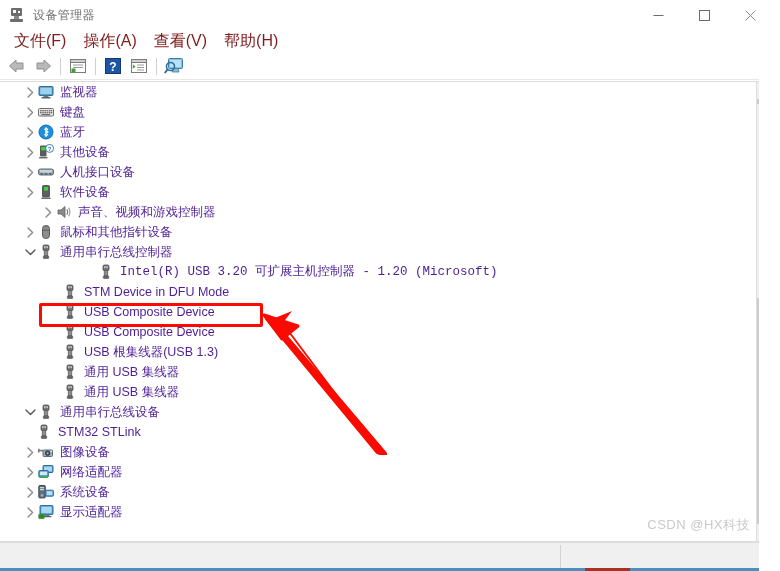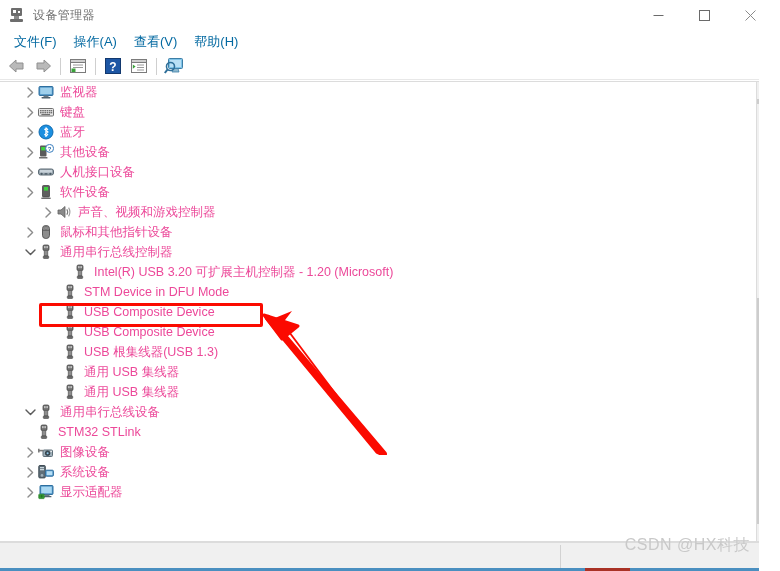--- a/index.html
+++ b/index.html
@@ -148,22 +148,22 @@
     top: 30px; left: 0;
     width: 773px;
     height: 23px;
     background: #ffffff;
     display: flex;
     align-items: center;
     padding-left: 7px;
     box-sizing: border-box;
   }
   .menu-item {
-    font-size: 13px;
-    color: #0369a1;
+    font-size: 16px;
+    color: #7f1d1d;
     padding: 2px 7px 2px 7px;
     margin-right: 3px;
     white-space: nowrap;
     cursor: default;
   }
 
   
   .toolbar {
     position: absolute;
     top: 53px; left: 0;
@@ -227,21 +227,21 @@
   .chev svg { display: block; }
   .node-icon {
     width: 16px;
     height: 16px;
     flex: none;
     margin-right: 6px;
     position: relative;
   }
   .node-label {
     font-size: 12.5px;
-    color: #ec4899;
+    color: #4c1d95;
     line-height: 16px;
   }
 
   
   .vscroll {
     position: absolute;
     top: 0;
     right: 0;
     width: 17px;
     height: 459px;
@@ -300,23 +300,23 @@
     left: 585px;
     top: 0;
     width: 45px;
     height: 3px;
     background: #a93226;
   }
 
   
   .watermark {
     position: absolute;
-    top: 535px;
+    top: 516px;
     right: 22px;
-    font-size: 16px;
+    font-size: 13px;
     color: #c9c9c9;
     letter-spacing: 0.5px;
     white-space: nowrap;
     pointer-events: none;
   }
 
   
   .anno-box {
     position: absolute;
     left: 39px;
@@ -581,21 +581,21 @@
             </span>
             <span class="node-icon"><svg width="16" height="16" viewBox="0 0 16 16">
                 <rect x="5" y="1" width="6" height="5.6" rx="1.4" fill="#6e6e6e" stroke="#4c4c4c" stroke-width="0.8"></rect>
                 <rect x="6.1" y="2.1" width="1.5" height="2.1" fill="#c8c8c8"></rect>
                 <rect x="8.4" y="2.1" width="1.5" height="2.1" fill="#c8c8c8"></rect>
                 <rect x="6.2" y="6.6" width="3.6" height="5.4" fill="#8d8d8d" stroke="#5a5a5a" stroke-width="0.7"></rect>
                 <rect x="5.3" y="12" width="5.4" height="2.4" rx="0.7" fill="#6e6e6e" stroke="#4c4c4c" stroke-width="0.7"></rect>
               </svg></span>
             <span class="node-label">通用串行总线控制器</span>
           </div>
-          <div class="tree-row" style="padding-left: 72px;">
+          <div class="tree-row" style="padding-left: 98px; font-family: Liberation Mono, monospace;">
             <span class="node-icon"><svg width="16" height="16" viewBox="0 0 16 16">
                 <rect x="5" y="1" width="6" height="5.6" rx="1.4" fill="#6e6e6e" stroke="#4c4c4c" stroke-width="0.8"></rect>
                 <rect x="6.1" y="2.1" width="1.5" height="2.1" fill="#c8c8c8"></rect>
                 <rect x="8.4" y="2.1" width="1.5" height="2.1" fill="#c8c8c8"></rect>
                 <rect x="6.2" y="6.6" width="3.6" height="5.4" fill="#8d8d8d" stroke="#5a5a5a" stroke-width="0.7"></rect>
                 <rect x="5.3" y="12" width="5.4" height="2.4" rx="0.7" fill="#6e6e6e" stroke="#4c4c4c" stroke-width="0.7"></rect>
               </svg></span>
             <span class="node-label">Intel(R) USB 3.20 可扩展主机控制器 - 1.20 (Microsoft)</span>
           </div>
           <div class="tree-row" style="padding-left: 62px;">
@@ -691,20 +691,35 @@
             </span>
             <span class="node-icon"><svg width="16" height="16" viewBox="0 0 16 16">
                 <rect x="5" y="6" width="9.5" height="6.5" rx="1" fill="#9fb0ba" stroke="#5e6e78" stroke-width="1"></rect>
                 <circle cx="9.6" cy="9.2" r="2.3" fill="#3b4a54" stroke="#2b3840" stroke-width="0.8"></circle>
                 <circle cx="9.6" cy="9.2" r="1" fill="#8fc7e8"></circle>
                 <rect x="12.4" y="6.8" width="1.6" height="1.2" fill="#e8e8e8"></rect>
                 <line x1="0.8" y1="6.6" x2="5" y2="6.6" stroke="#7b7b7b" stroke-width="1.6"></line>
                 <line x1="0.8" y1="4.8" x2="0.8" y2="8.6" stroke="#7b7b7b" stroke-width="1.6"></line>
               </svg></span>
             <span class="node-label">图像设备</span>
+          </div>
+          <div class="tree-row" style="padding-left: 22px;">
+            <span class="chev">
+              <svg width="7" height="11" viewBox="0 0 7 11">
+                <path d="M1 1 L5.6 5.5 L1 10" fill="none" stroke="#8c8c8c" stroke-width="1.4" stroke-linecap="round" stroke-linejoin="round"></path>
+              </svg>
+            </span>
+            <span class="node-icon"><svg width="16" height="16" viewBox="0 0 16 16">
+                <rect x="5" y="1.5" width="10" height="7" rx="1" fill="#4a90c4" stroke="#2d6e9e" stroke-width="1"></rect>
+                <rect x="6" y="2.5" width="8" height="5" fill="#a9d8f2"></rect>
+                <rect x="0.8" y="6.5" width="9.5" height="6.8" rx="1" fill="#4a90c4" stroke="#2d6e9e" stroke-width="1"></rect>
+                <rect x="1.9" y="7.6" width="7.3" height="3.6" fill="#cfe9f8"></rect>
+                <rect x="1.6" y="11.8" width="7.9" height="1.3" fill="#3fb23f"></rect>
+              </svg></span>
+            <span class="node-label">网络适配器</span>
           </div>
           <div class="tree-row" style="padding-left: 22px;">
             <span class="chev">
               <svg width="7" height="11" viewBox="0 0 7 11">
                 <path d="M1 1 L5.6 5.5 L1 10" fill="none" stroke="#8c8c8c" stroke-width="1.4" stroke-linecap="round" stroke-linejoin="round"></path>
               </svg>
             </span>
             <span class="node-icon"><svg width="16" height="16" viewBox="0 0 16 16">
                 <rect x="0.8" y="1.5" width="6.5" height="12.4" rx="1" fill="#5f6e78" stroke="#3f4c55" stroke-width="1"></rect>
                 <rect x="2" y="3" width="4" height="1.3" fill="#c9d6dd"></rect>

